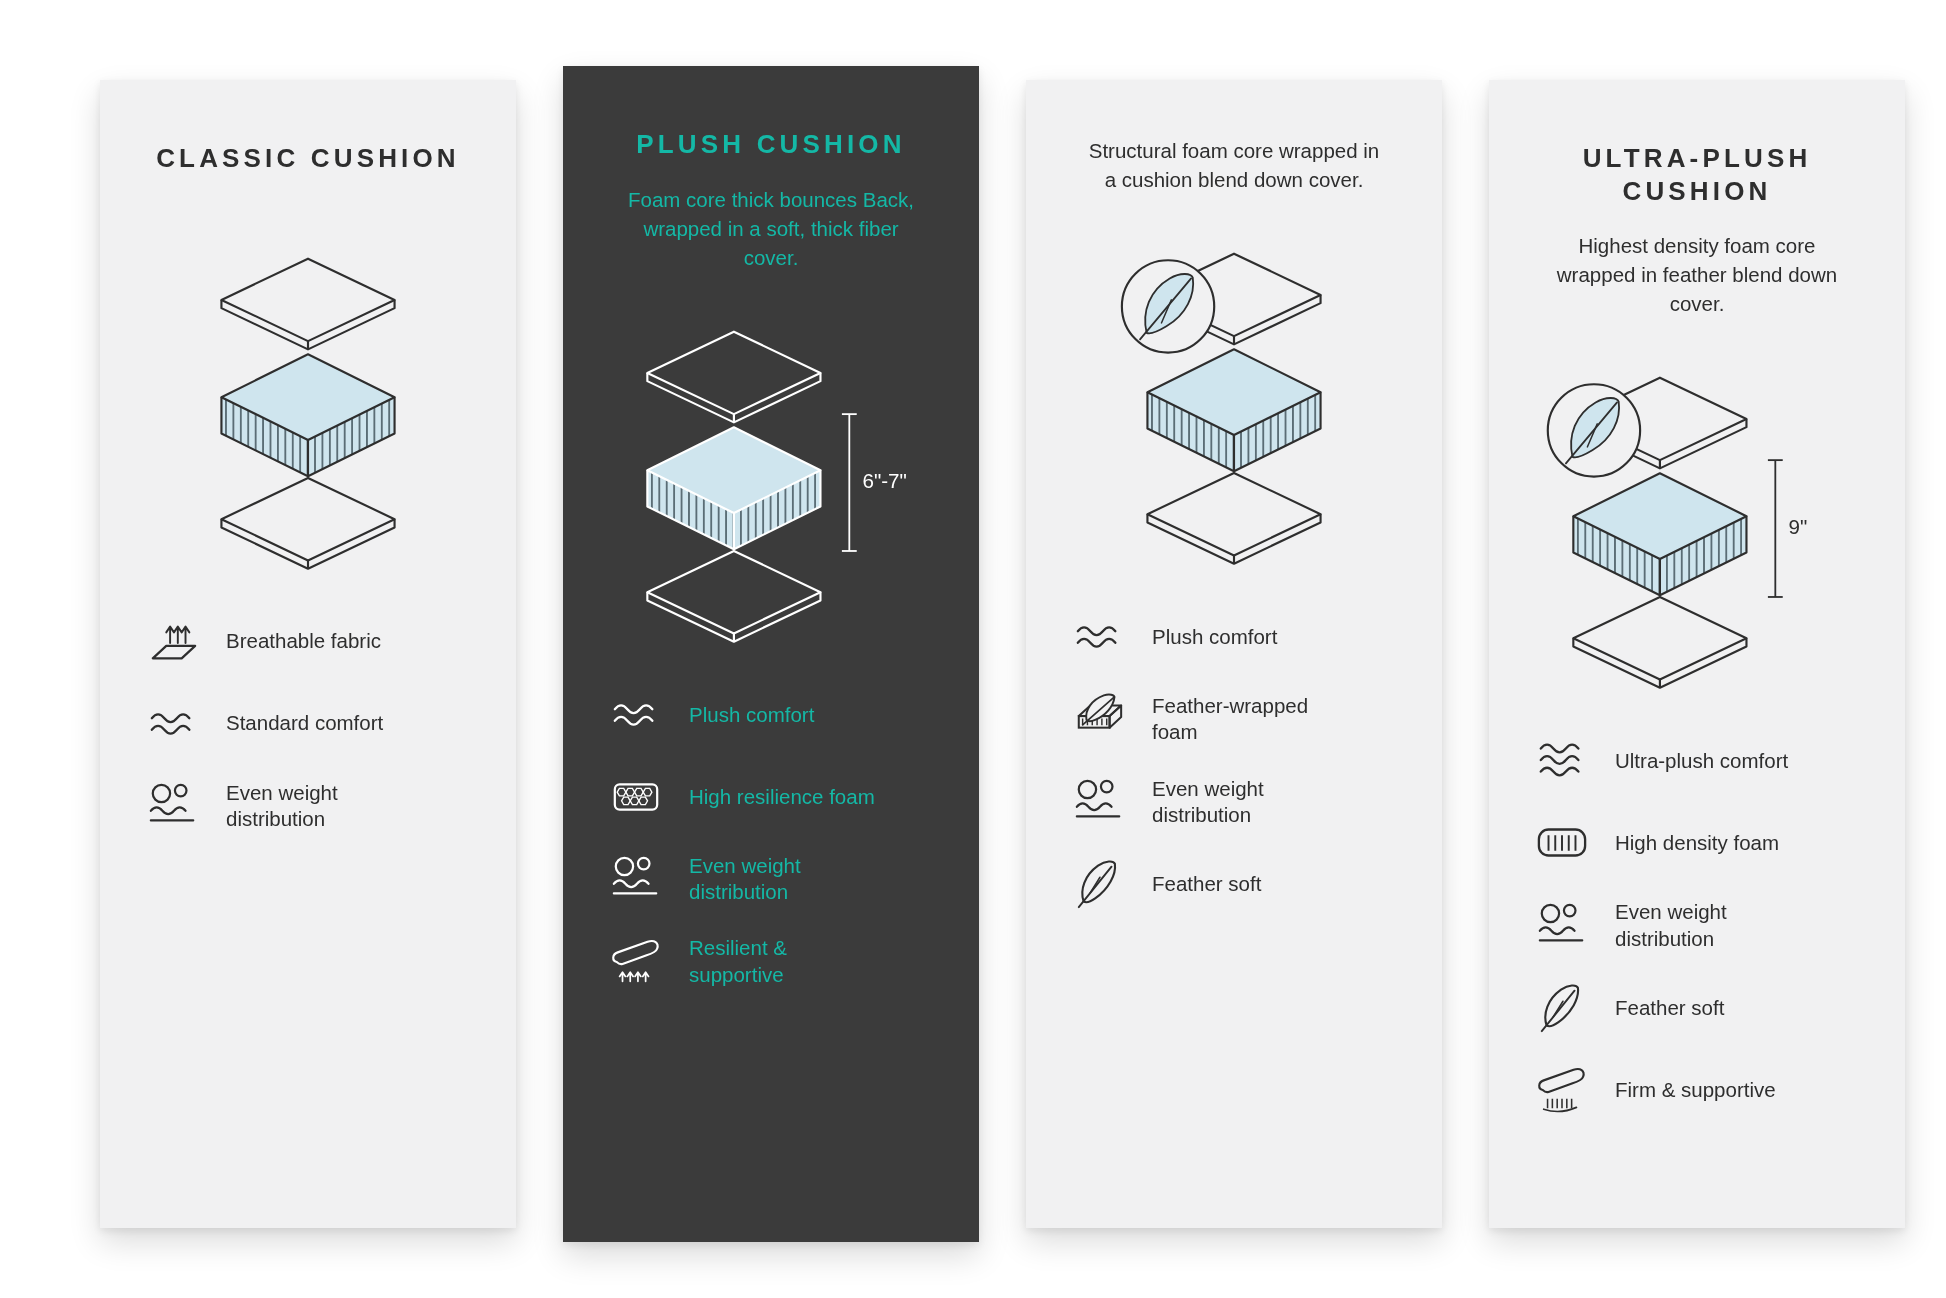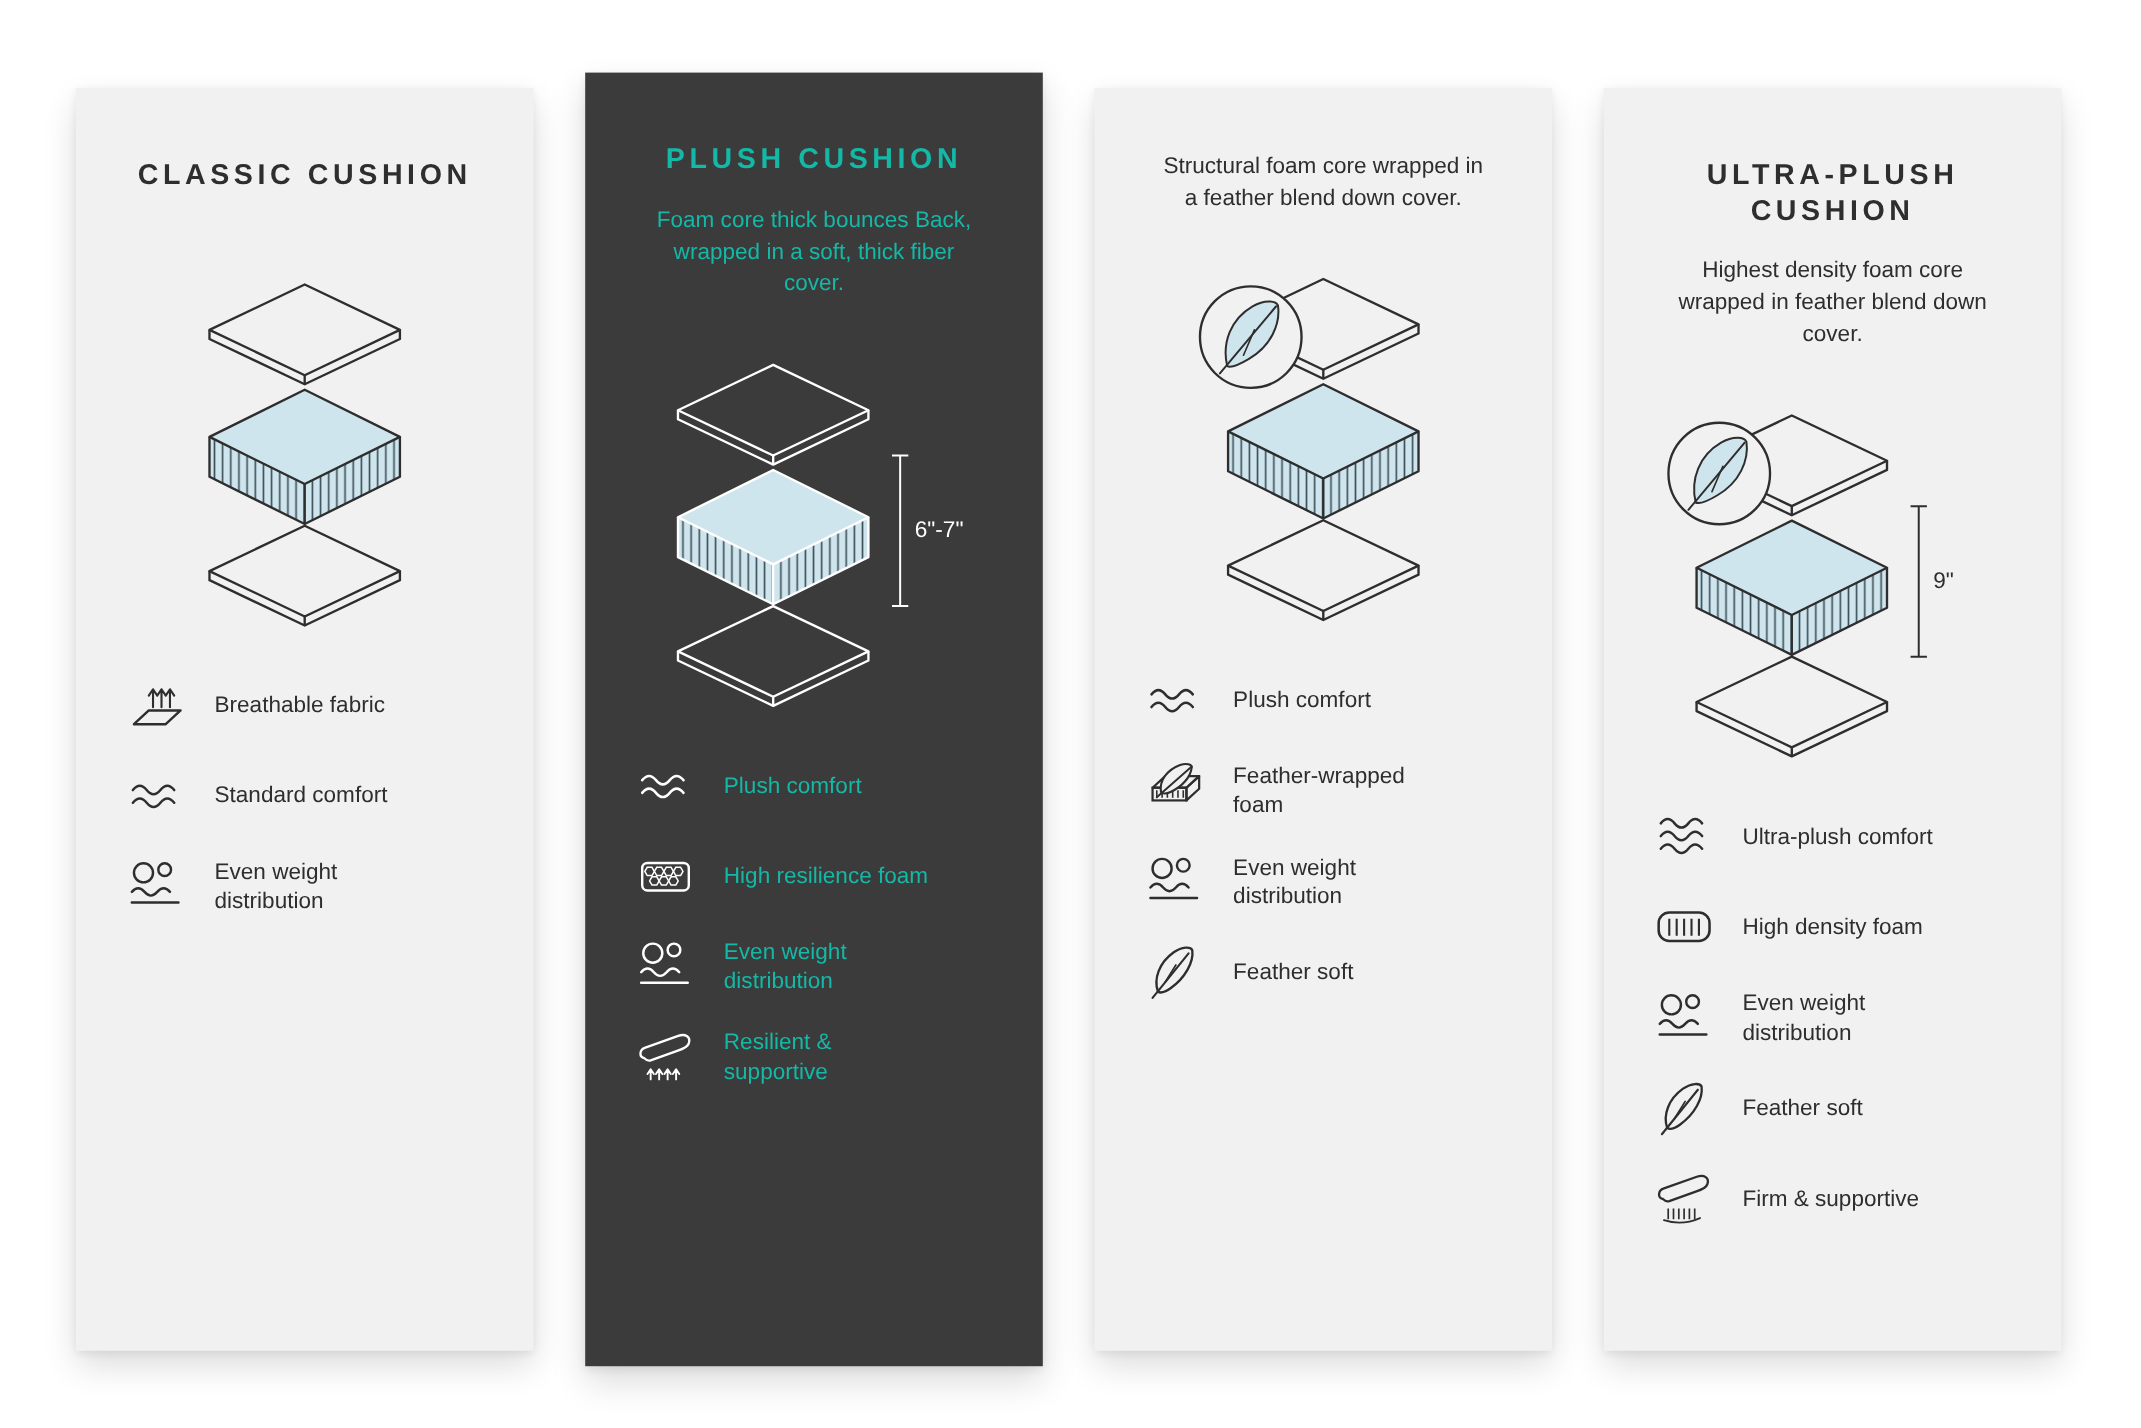--- a/index.html
+++ b/index.html
@@ -6,21 +6,21 @@
     margin:0; padding:0;
     width:1946px; height:1298px;
     background:#ffffff;
     overflow:hidden;
     font-family:"Liberation Sans", sans-serif;
     color:#2e2e2e;
   }
   .stage{
     display:flex;
     gap:47px;
-    padding:80px 0 0 69px;
+    padding:80px 0 0 100px;
     align-items:flex-start;
   }
   .card{
     width:416px;
     height:1148px;
     box-sizing:border-box;
     background:#f1f1f2;
     padding:56px 38px 40px;
     display:flex;
     flex-direction:column;
@@ -231,21 +231,21 @@
       <path d="M9,27 C4,26 4,19 10,17 L41,6 C48,3.5 53,7 51,13 C50,16.5 45,18.5 40,20 L15,29 C12.5,29.8 10.5,28.5 9,27 Z" stroke="#ffffff" stroke-width="2.2" stroke-linejoin="round"></path>
       <path d="M15,47 V39 M12,42 L15,37.5 L18,42 M23,47 V39 M20,42 L23,37.5 L26,42 M31,47 V39 M28,42 L31,37.5 L34,42 M39,47 V39 M36,42 L39,37.5 L42,42 " stroke="#ffffff" stroke-width="1.8" stroke-linecap="round" stroke-linejoin="round"></path>
             </svg>
           </span>
         <span class="flabel">Resilient &amp; supportive</span>
       </li>
     </ul>
   </section>
 
   <section class="card light">
-    <p class="desc">Structural foam core wrapped in a feather blend down cover.</p>
+    <p class="desc">Structural foam core wrapped in a cushion blend down cover.</p>
     <div class="diagram">
         <svg width="338" height="315" viewBox="0 0 410 382" fill="none">
     <defs>
             <pattern id="hatch2" width="9" height="9" patternUnits="userSpaceOnUse">
       <path d="M4.5,0 V9" stroke="#3d4f57" stroke-width="1.8"></path>
     </pattern>
           </defs>
     <g transform="translate(65,0)">
 
     <path d="M35,318 L140,368 L245,318 L245,328 L140,378 L35,328 Z" fill="#f1f1f2"></path>

